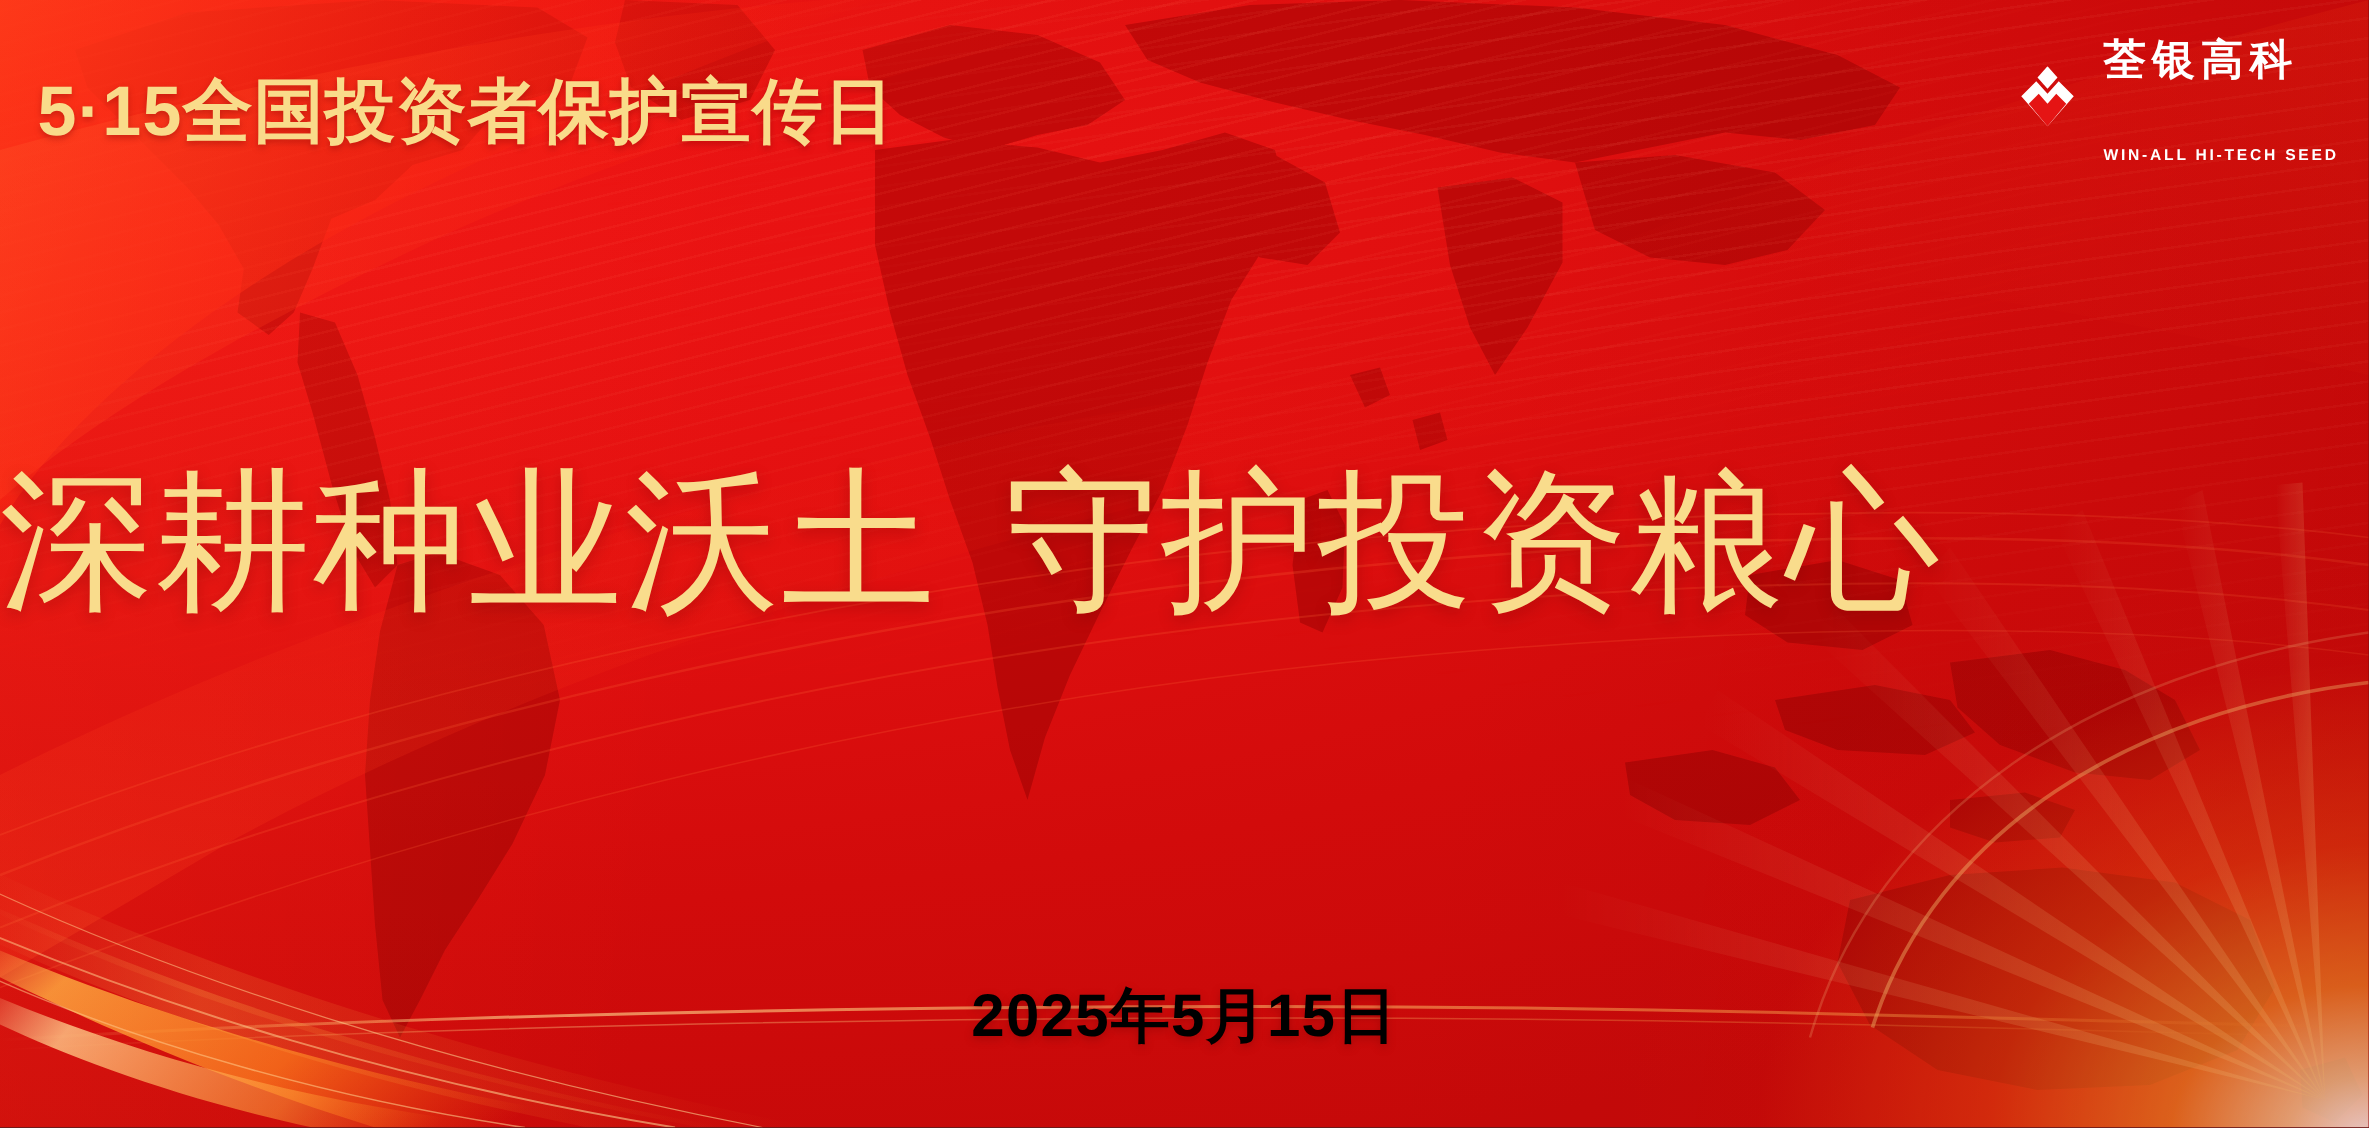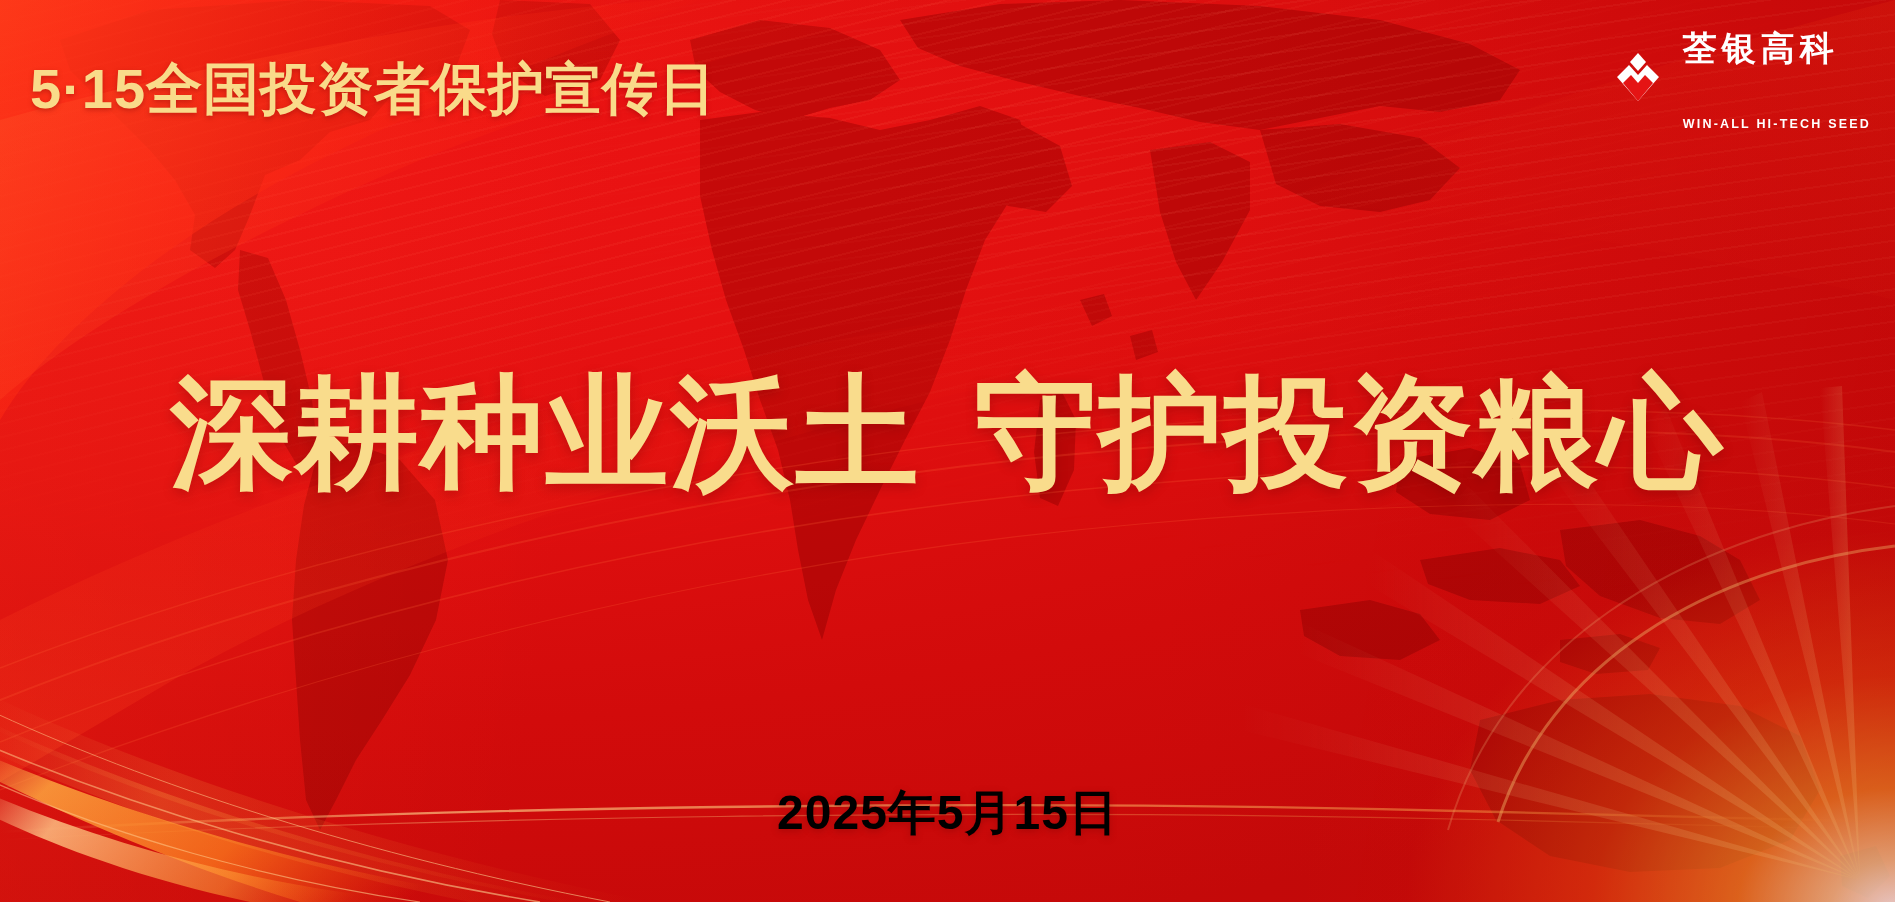--- a/index.html
+++ b/index.html
@@ -100,23 +100,23 @@
   }
   .brand-en {
     color:#fff; font-size: 12.5px; font-weight: 700; letter-spacing: 2.2px;
     line-height: 1.1; margin-top: 4px;
   }
 
   .main-title {
     position: absolute;
     left: 0; right: 0;
     top: 352px;
-    text-align: center;
+    text-align: left;
     font-size: 123px;
-    font-weight: 700;
+    font-weight: 400;
     letter-spacing: 2px;
     color: #f9dc8c;
     white-space: nowrap;
     text-shadow: 0 4px 12px rgba(110,0,0,0.30);
   }
   .main-title .gap { display:inline-block; width: 54px; }
 
   .date {
     position: absolute;
     left: 0; right: 0;

